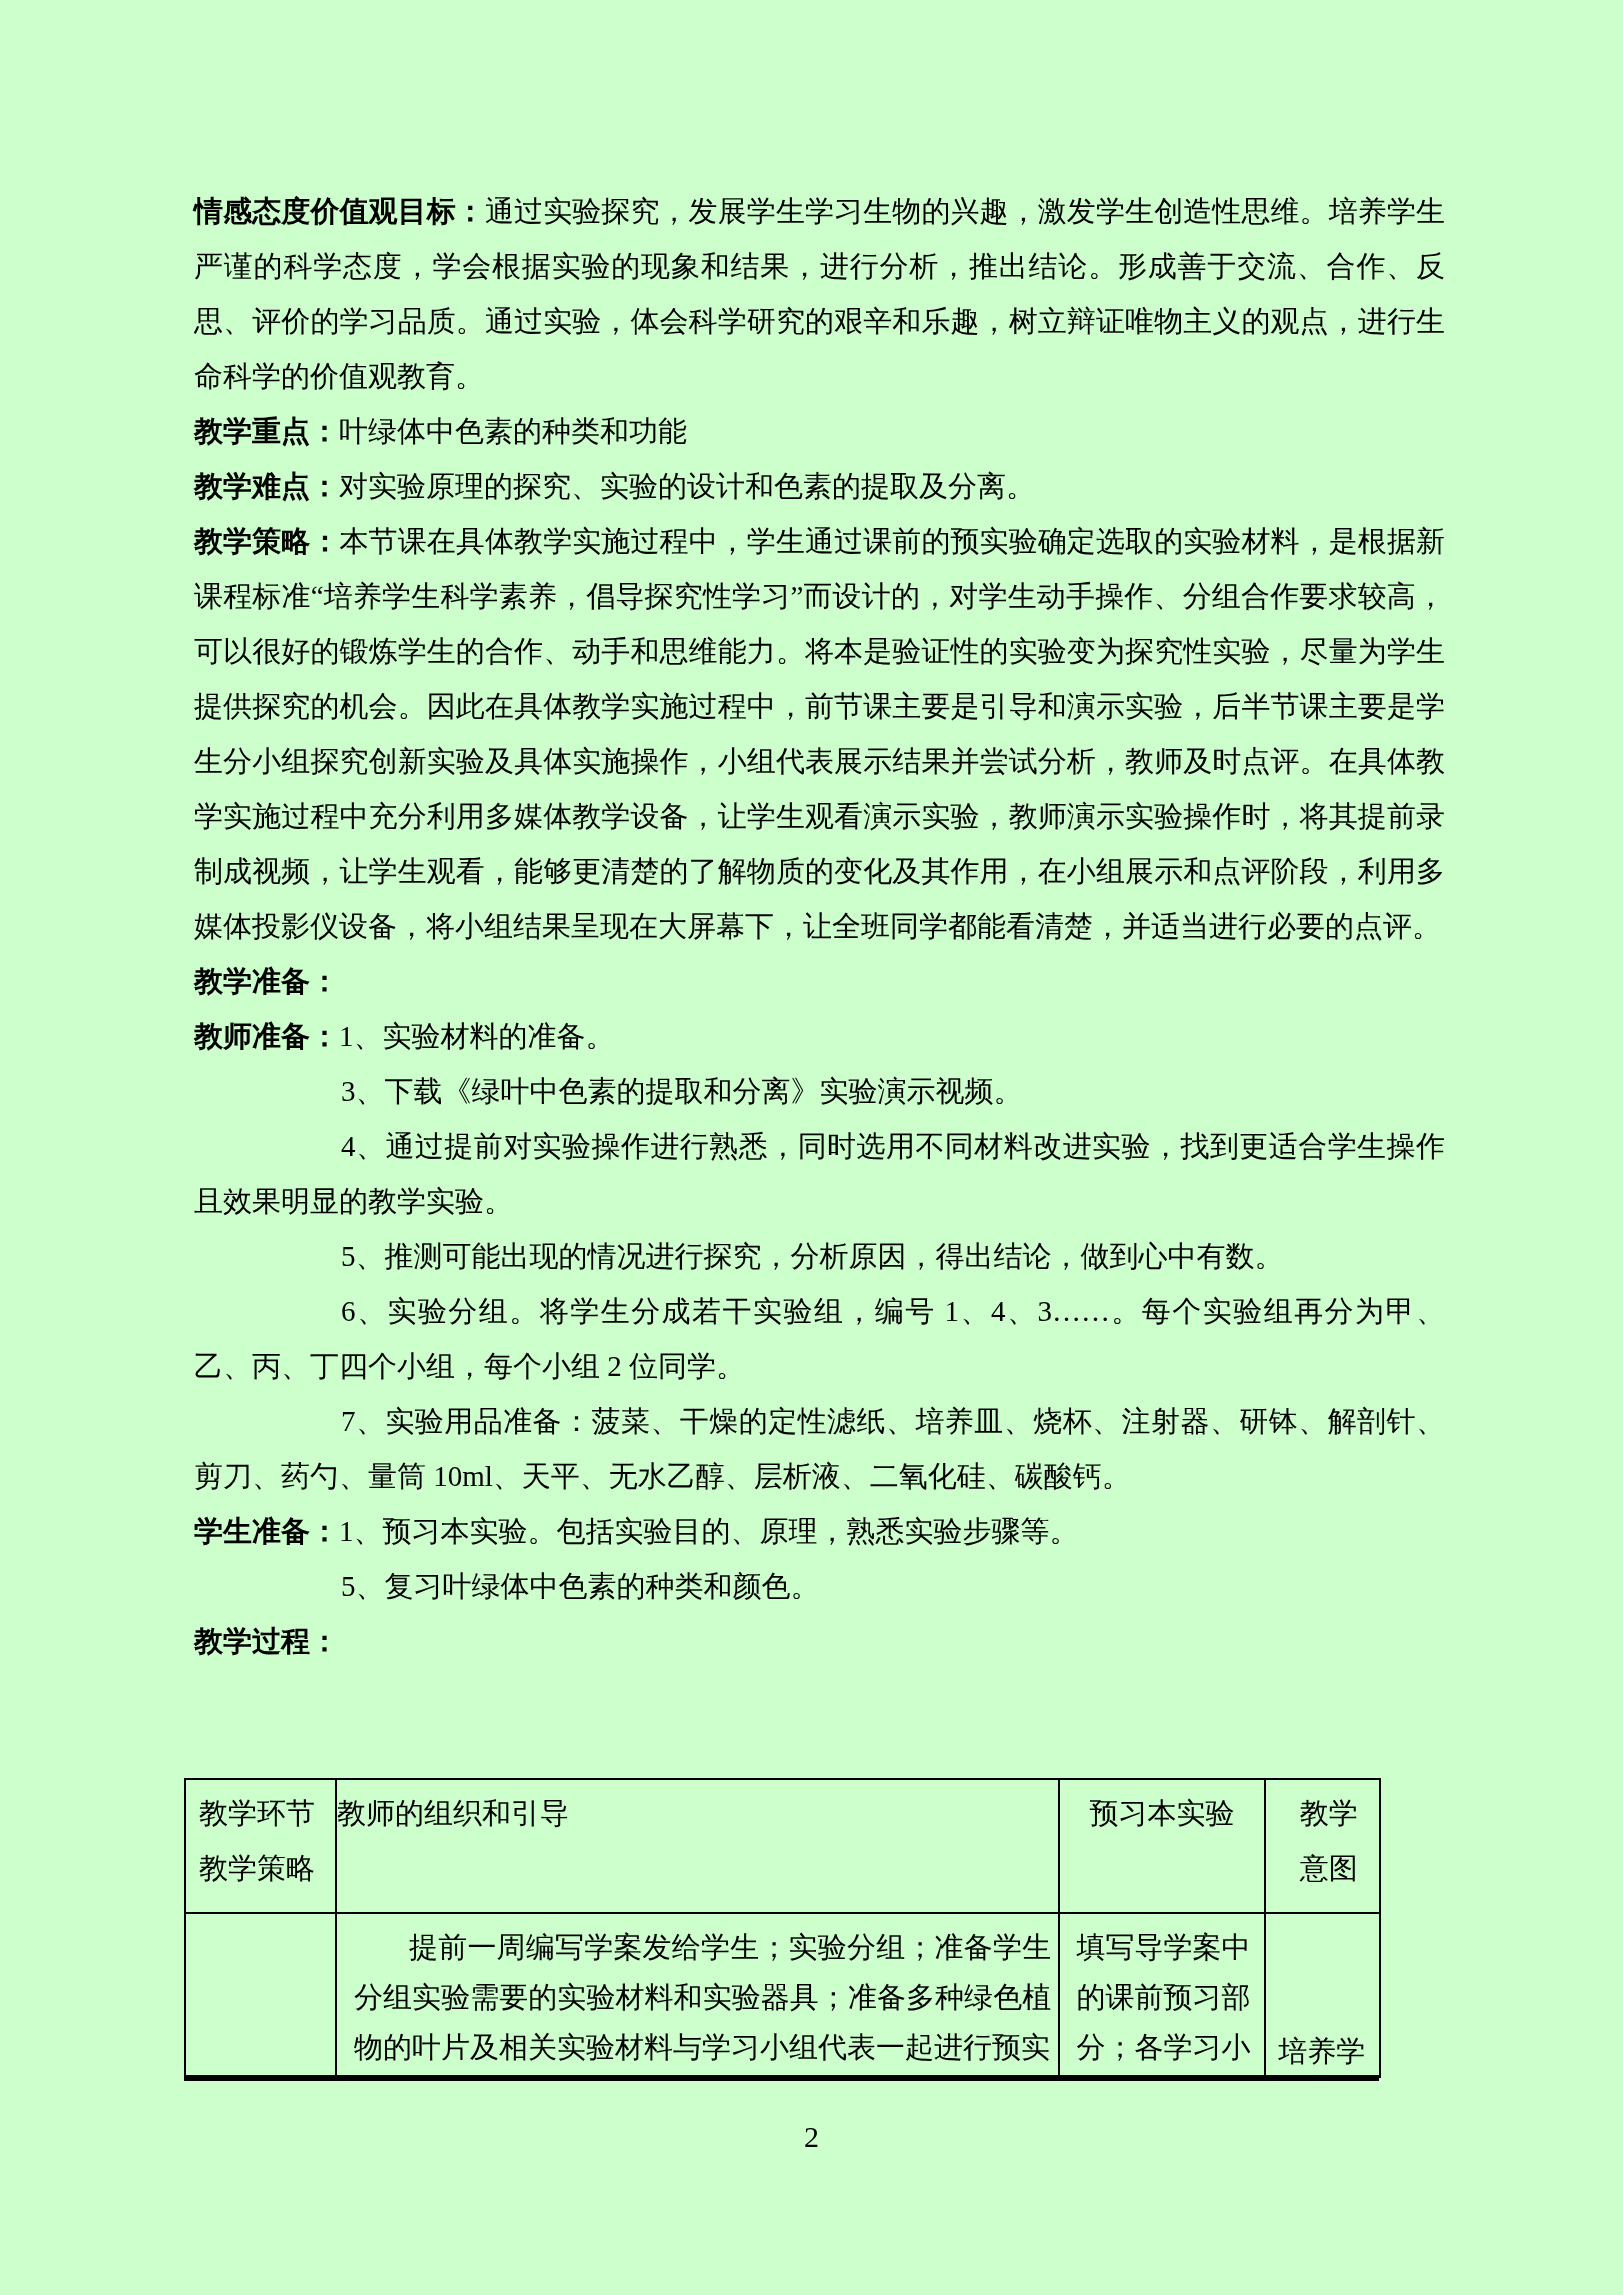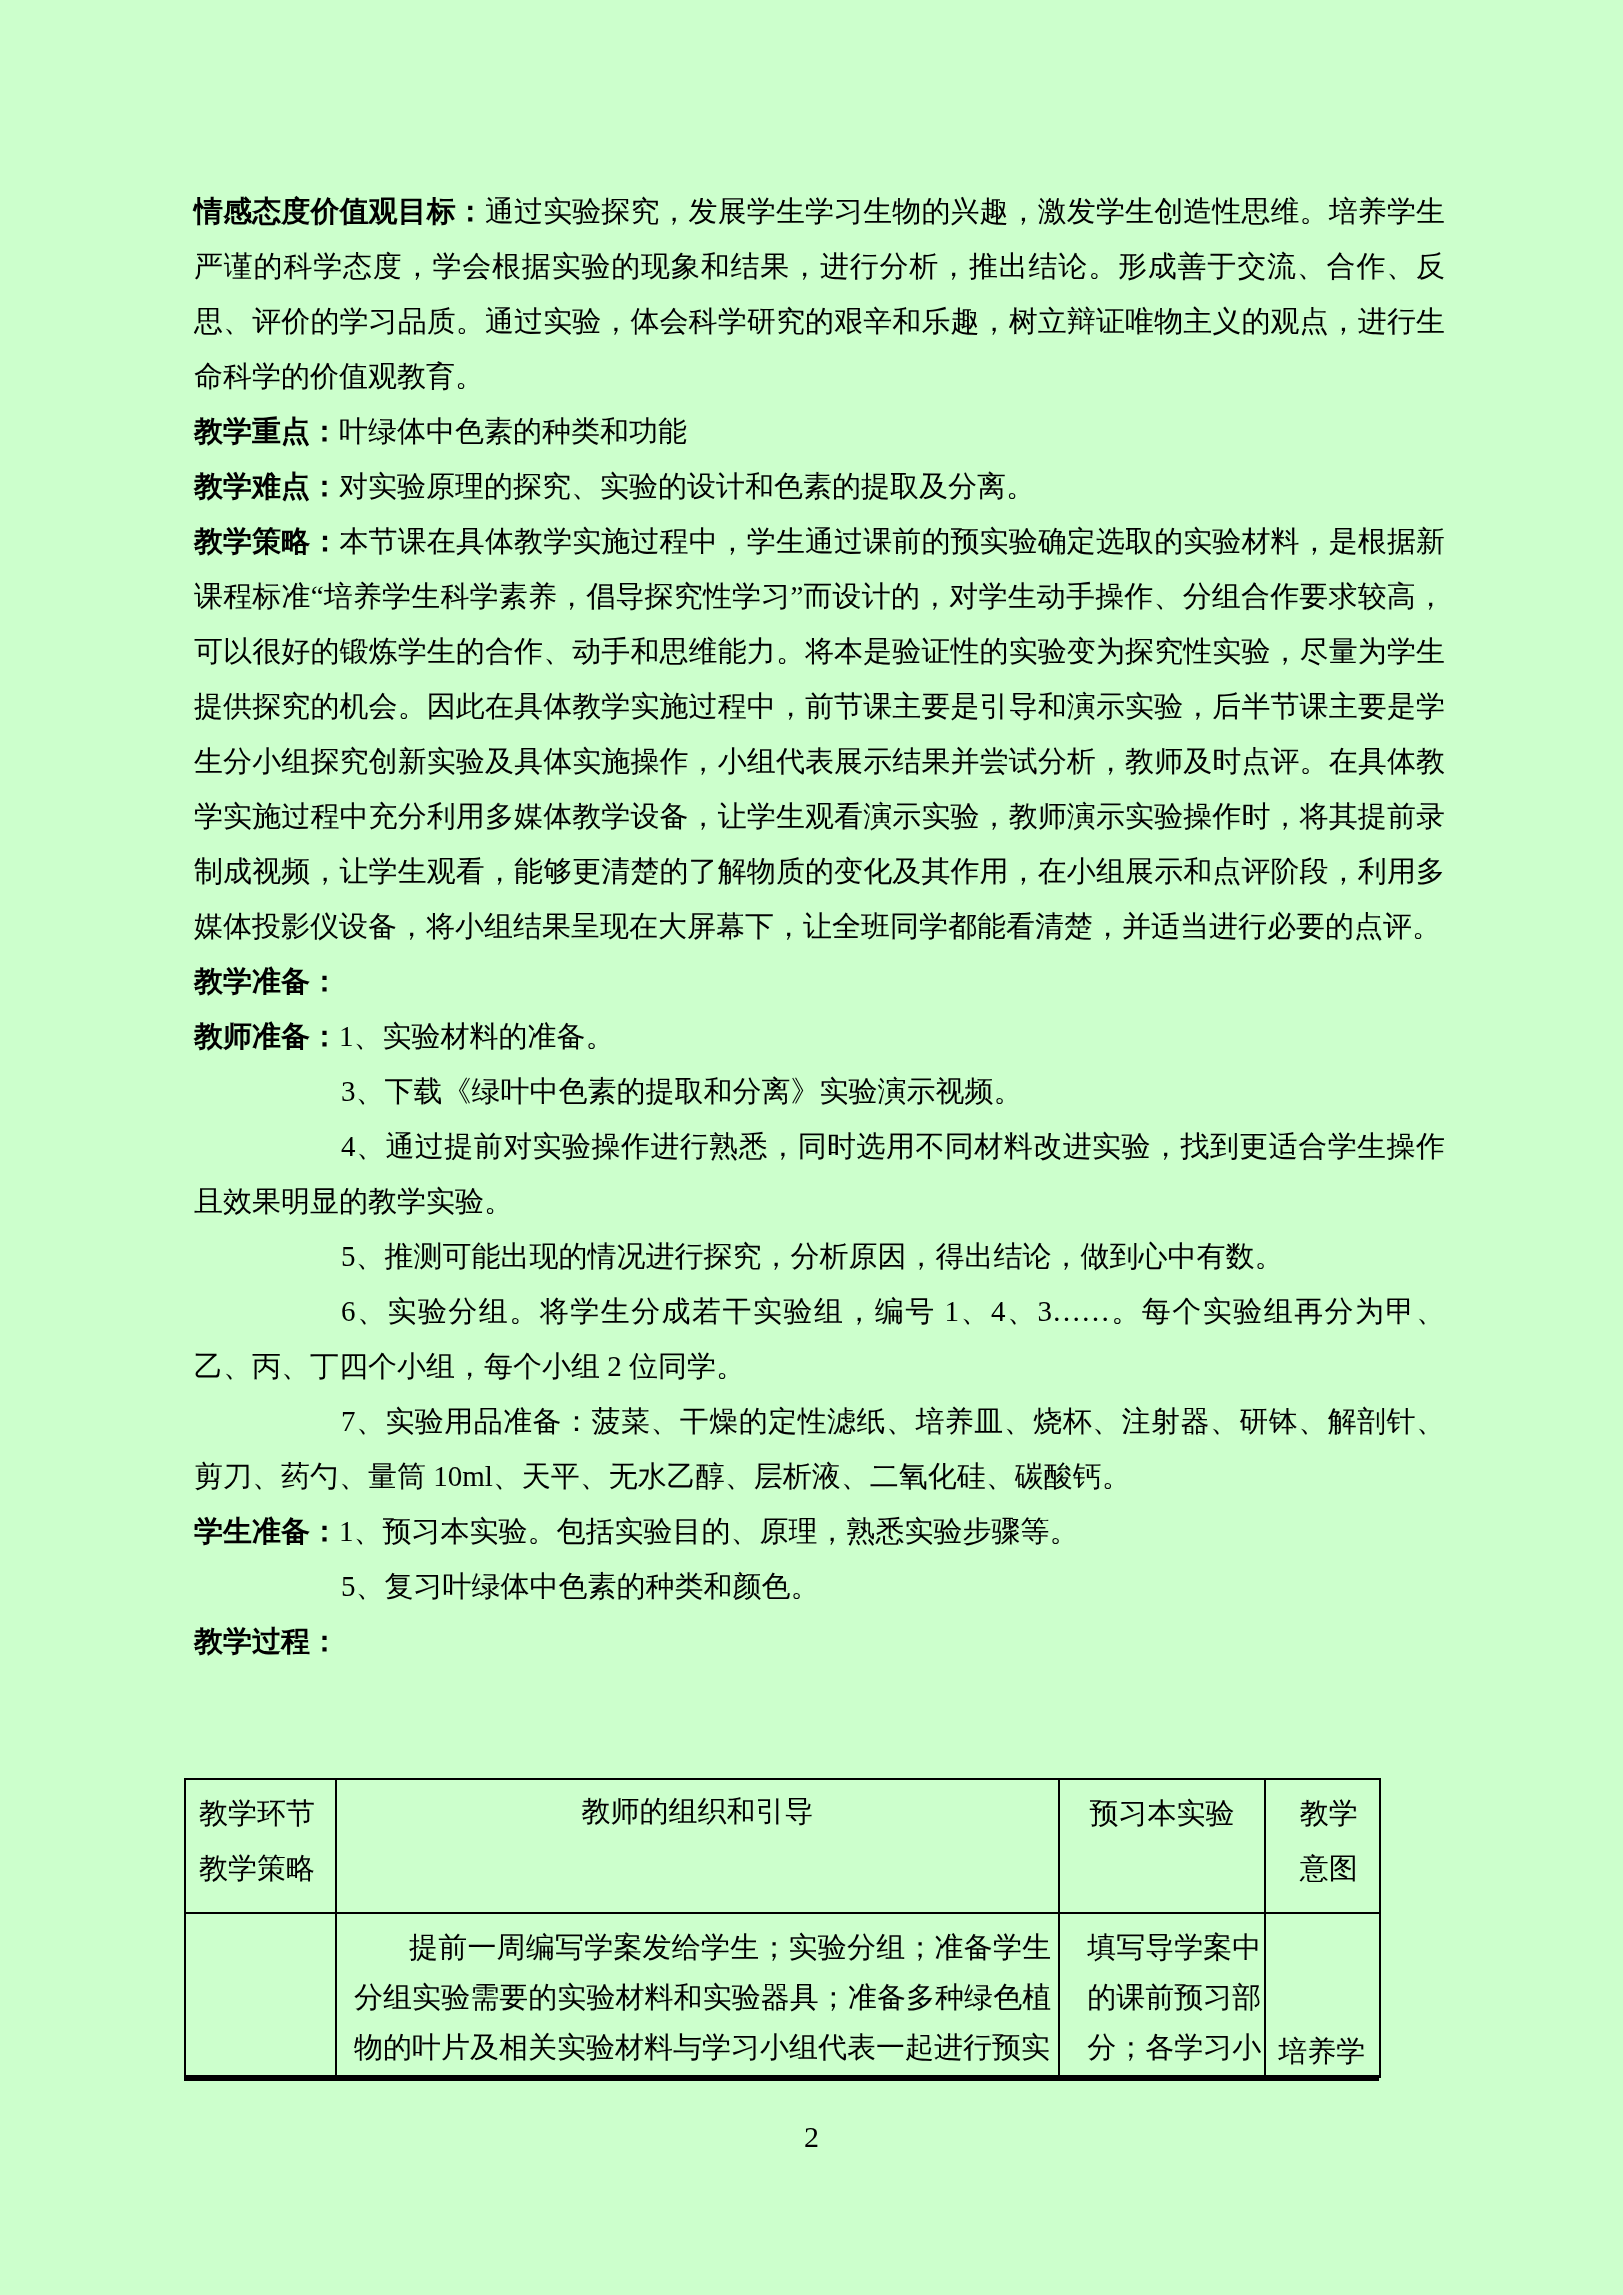--- a/index.html
+++ b/index.html
@@ -27,26 +27,26 @@
     width: 1195px;
     font-size: 29px;
   }
   table.ttable td {
     border: 2px solid #000;
     vertical-align: top;
     overflow: hidden;
   }
   tr.hdr td { height: 134px; line-height: 55px; padding-top: 5.5px; }
   td.h-col1 { padding-left: 13px; text-align: left; }
-  td.h-col2 { text-align: center; font-family: Liberation Mono, monospace; }
+  td.h-col2 { text-align: left; }
   td.h-col3 { text-align: center; }
   td.h-col4 { padding-left: 12.3px; text-align: center; }
   tr.bodyrow td { height: 162px; line-height: 50px; }
   td.b-col2 { padding: 8.2px 6.8px 0 17px; text-indent: 55px; text-align: justify; }
-  td.b-col3 { padding: 8.2px 2.7px 0 16.4px; text-align: right; }
+  td.b-col3 { padding: 8.2px 2.7px 0 16.4px; }
   td.b-col4 { padding: 112px 0 0 12.3px; }
   .table-cut {
     position: absolute;
     left: 184px; top: 2075px;
     width: 1195px; height: 5.5px;
     background: #000;
   }
   .page-number {
     position: absolute;
     left: 0; top: 2120px; width: 1623px;

